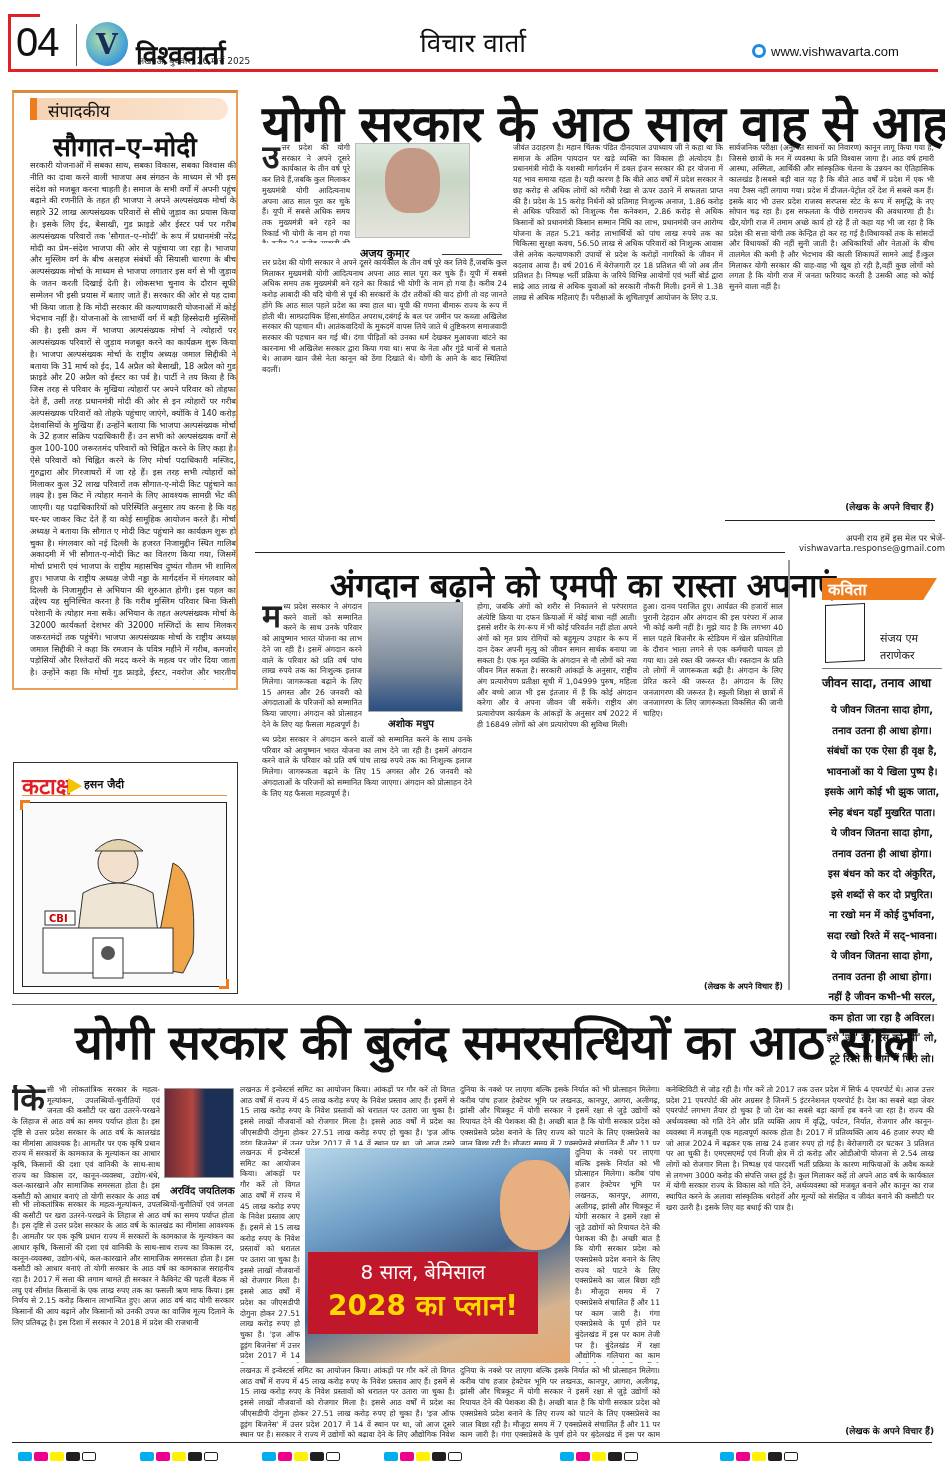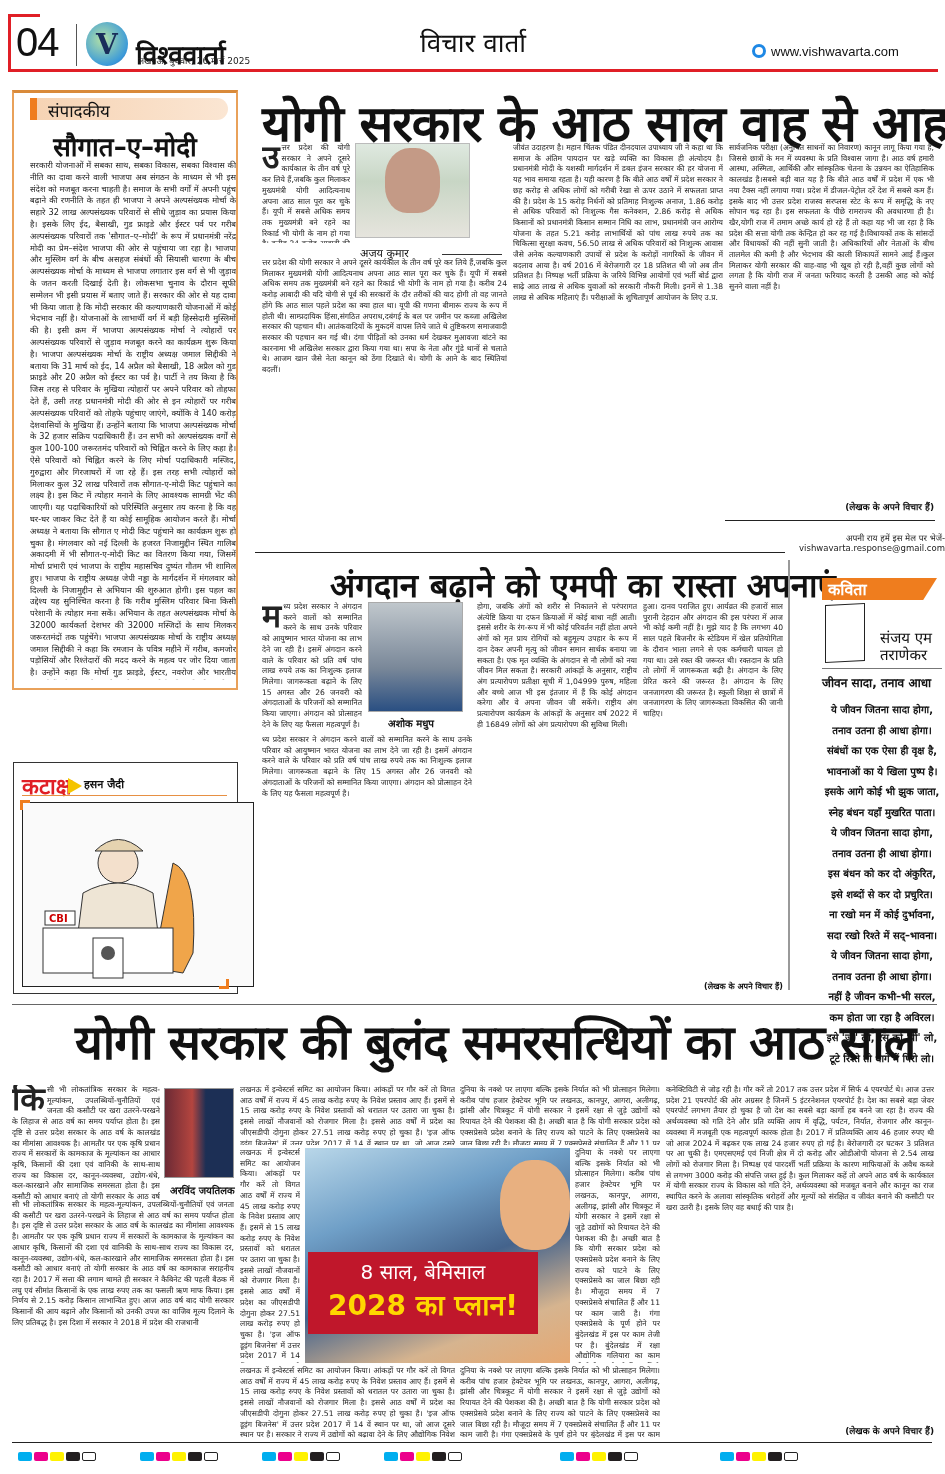--- a/index.html
+++ b/index.html
@@ -25,48 +25,48 @@
   .ed-head-text { left: 48px; top: 99px; font-size: 17px; text-align: right; }
   .ed-title { left: 12px; top: 128px; width: 226px; text-align: center; font-size: 26px; font-weight: bold; }
   .ed-body { left: 30px; top: 160px; width: 206px; font-size: 8.2px; line-height: 11.8px; text-align: justify; color: #222; }
 
   
   .cartoon-box { left: 13px; top: 762px; width: 225px; height: 232px; border: 1px solid #333; }
   .katakh { left: 22px; top: 770px; font-size: 22px; color: #e01f26; font-weight: bold; }
   .kat-arrow { left: 68px; top: 778px; width: 0; height: 0; border-top: 8px solid transparent; border-bottom: 8px solid transparent; border-left: 14px solid #f5c400; }
   .kat-author { left: 84px; top: 776px; font-size: 11px; font-weight: bold; }
   .kat-line { left: 22px; top: 795px; width: 205px; height: 1px; background: #e79043; }
-  .cartoon-frame { left: 22px; top: 802px; width: 232px; height: 185px; border: 1px solid #222; background: #fafafa; }
+  .cartoon-frame { left: 22px; top: 802px; width: 205px; height: 185px; border: 1px solid #222; background: #fafafa; }
   .corner-tl { left: 20px; top: 800px; width: 10px; height: 10px; border-left: 3px solid #ef7d1e; border-top: 3px solid #ef7d1e; }
   .corner-br { left: 219px; top: 979px; width: 10px; height: 10px; border-right: 3px solid #ef7d1e; border-bottom: 3px solid #ef7d1e; }
 
   
   .h1 { left: 262px; top: 88px; font-size: 50px; font-weight: bold; letter-spacing: -1px; white-space: nowrap; }
   .photo1 { left: 355px; top: 143px; width: 115px; height: 95px; background: linear-gradient(180deg, #dfe9e0 0%, #c8d6c5 40%, #e6e4dd 100%); border: 1px solid #bbb; }
   .face1 { left: 385px; top: 148px; width: 55px; height: 65px; border-radius: 45% 45% 40% 40%; background: #c49a86; }
-  .author1 { left: 360px; top: 245px; font-size: 11px; font-weight: normal; }
+  .author1 { left: 360px; top: 245px; font-size: 11px; font-weight: bold; }
   .author1-line { left: 442px; top: 254px; width: 60px; height: 1px; background: #333; }
 
   .col { font-size: 7.6px; line-height: 10.7px; text-align: justify; color: #222; }
   .dropcap { float: left; font-size: 32px; line-height: 28px; margin-right: 2px; font-weight: bold; }
   .sign { font-size: 9px; font-weight: bold; text-align: right; }
   .email { left: 700px; top: 532px; font-size: 8.5px; color: #222; text-align: right; }
   .rule { height: 1px; background: #222; }
 
   
   .h2 { left: 330px; top: 562px; font-size: 33px; font-weight: bold; white-space: nowrap; }
   .photo2 { left: 368px; top: 602px; width: 95px; height: 110px; background: linear-gradient(180deg, #c0c7cc, #7a8899 60%, #2a4f82); border: 1px solid #aaa; }
   .author2 { left: 388px; top: 716px; font-size: 10px; font-weight: bold; }
 
   
   .vdiv { left: 788px; top: 560px; width: 2px; height: 430px; background: #999; }
   .kavita-tag { left: 822px; top: 578px; width: 115px; height: 22px; background: #ef7d1e; clip-path: polygon(0 0, 100% 0, 88% 100%, 0 100%); }
   .kavita-tag span { position: absolute; left: 6px; top: 0; font-size: 16px; color: #fff; font-weight: bold; }
   .poet-frame { left: 825px; top: 604px; width: 40px; height: 58px; border: 1.5px solid #222; transform: skewY(-3deg); background: #fff; }
-  .poet-name { left: 880px; top: 630px; font-size: 15px; line-height: 17px; width: 60px; }
+  .poet-name { left: 880px; top: 630px; font-size: 11px; line-height: 17px; width: 60px; }
   .poem-rule { left: 822px; top: 668px; width: 120px; height: 1px; background: #777; }
   .poem-title { left: 822px; top: 674px; font-size: 12px; font-weight: bold; white-space: nowrap; }
   .poem { left: 812px; top: 700px; width: 140px; text-align: center; font-size: 10px; line-height: 20.5px; font-weight: bold; }
   .poem div { white-space: nowrap; }
 
   
   .h3 { left: 75px; top: 1008px; font-size: 48px; font-weight: bold; white-space: nowrap; letter-spacing: -1px; }
   .photo3 { left: 164px; top: 1088px; width: 70px; height: 90px; background: linear-gradient(90deg, #6b2a35, #b4453f 40%, #1c2f55 60%, #1c2f55); border: 1px solid #999; }
   .author3 { left: 170px; top: 1183px; font-size: 10px; font-weight: bold; }
   .poster { left: 305px; top: 1148px; width: 265px; height: 215px; background: linear-gradient(160deg, #b9d7e9 0%, #6f9fc7 30%, #44638c 55%, #d6b48f 80%, #e6a872 100%); }

